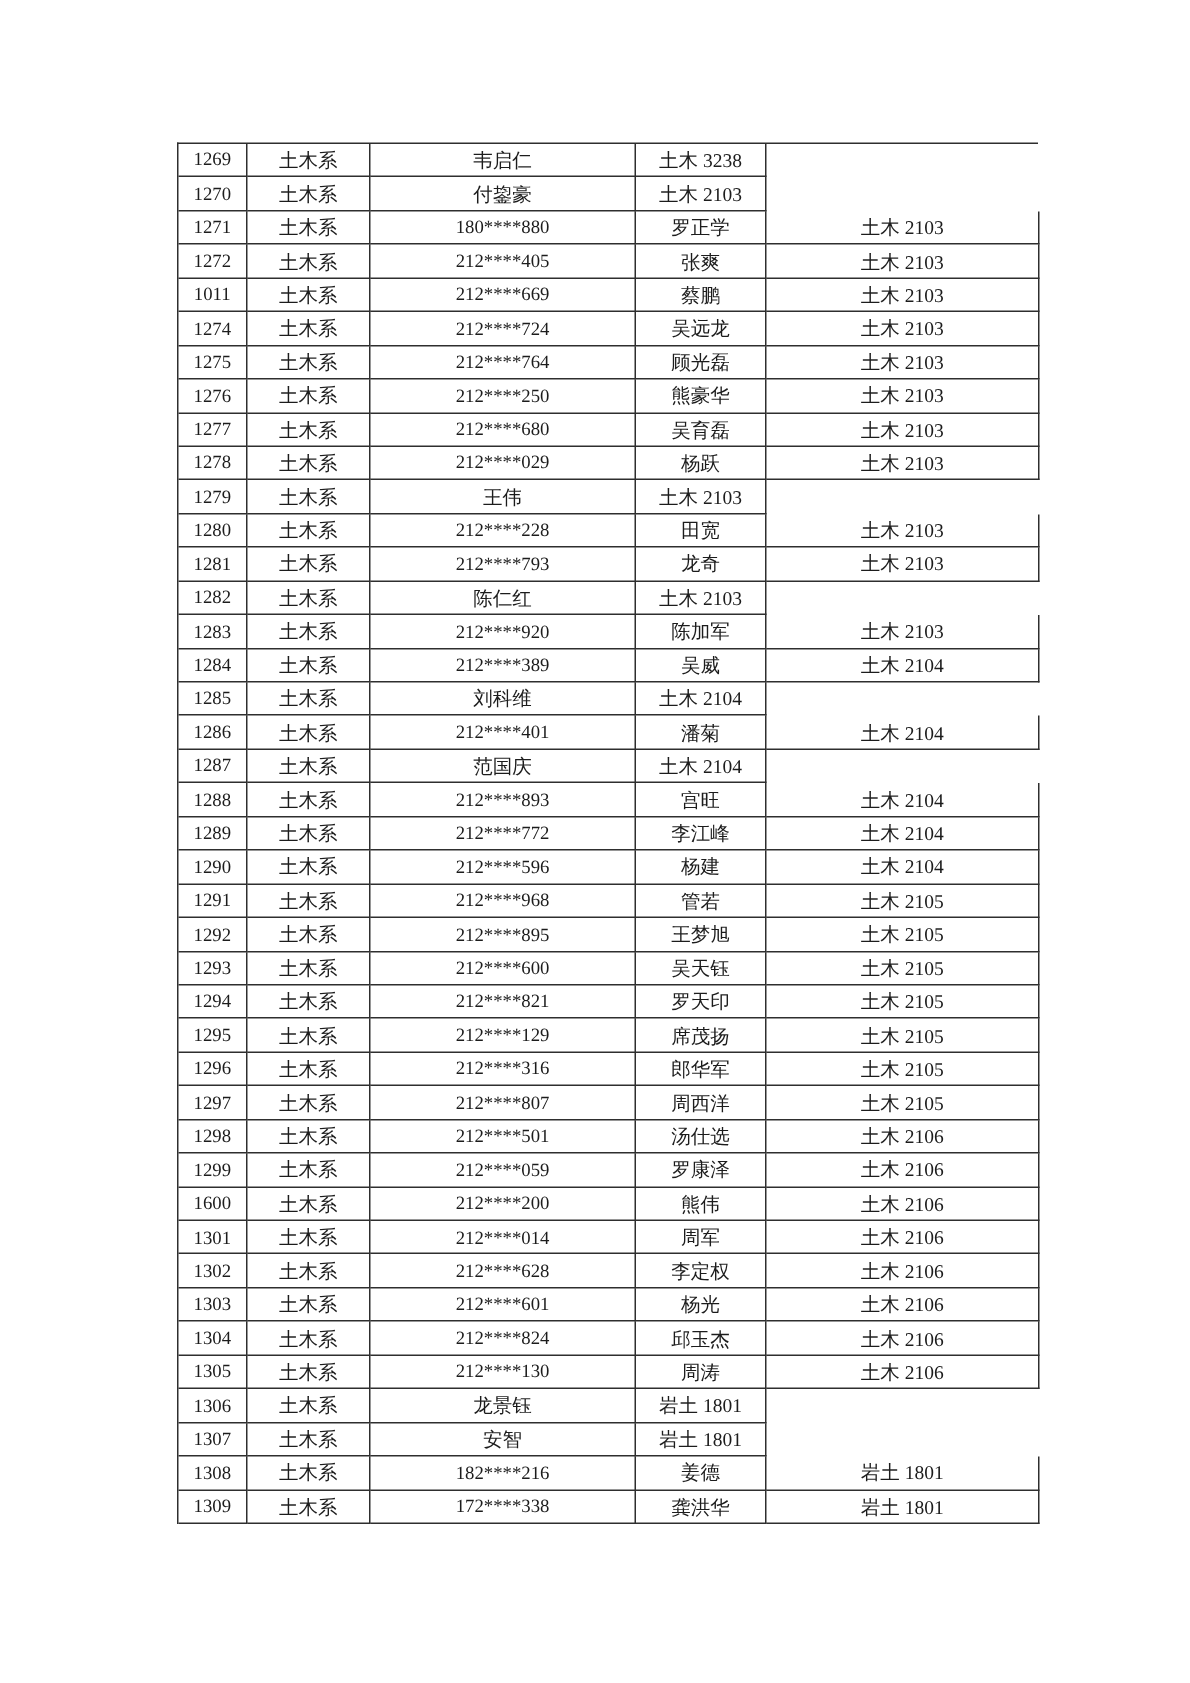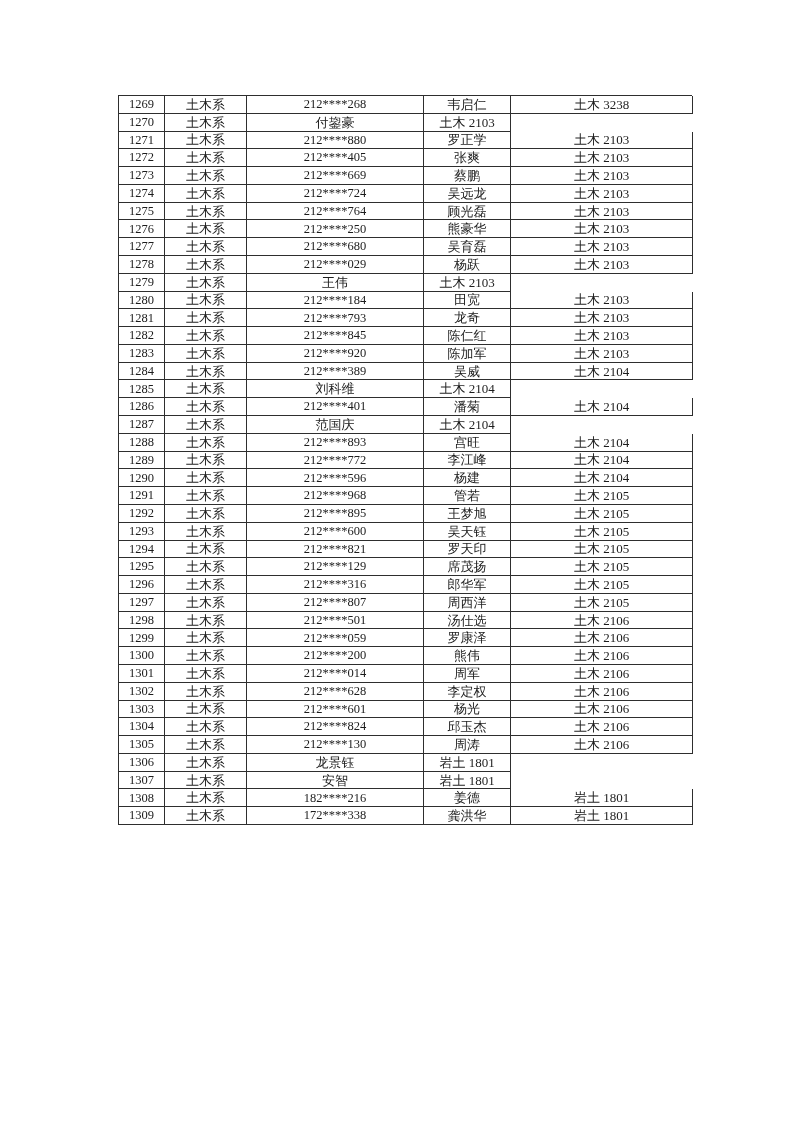--- a/index.html
+++ b/index.html
@@ -13,21 +13,21 @@
     height: 1122px;
     background: #ffffff;
     font-family: "Liberation Serif", "DejaVu Serif", serif;
     overflow: hidden;
   }
   .roster-table {
     position: absolute;
     left: 118px;
     top: 95px;
     width: 574px;
-    height: 730px;
+    height: 921px;
     box-sizing: border-box;
     display: grid;
     grid-template-rows: repeat(41, 1fr);
     border-top: 1px solid #2e2e2e;
     border-left: 1px solid #2e2e2e;
   }
   .tr {
     display: grid;
     grid-template-columns: 46px 82px 177px 87px 182px;
     min-height: 0;
@@ -50,50 +50,49 @@
   }
 </style>
 </head>
 <body>
 
 <div class="page">
   <div class="roster-table" id="roster-table">
   <div class="tr">
     <div class="td num">1269</div>
     <div class="td">土木系</div>
-    <div class="td num">212****268</div>
     <div class="td">韦启仁</div>
     <div class="td">土木 3238</div>
   </div>
 
   <div class="tr">
     <div class="td num">1270</div>
     <div class="td">土木系</div>
     <div class="td">付鋆豪</div>
     <div class="td">土木 2103</div>
   </div>
 
   <div class="tr">
     <div class="td num">1271</div>
     <div class="td">土木系</div>
-    <div class="td num">212****880</div>
+    <div class="td num">180****880</div>
     <div class="td">罗正学</div>
     <div class="td">土木 2103</div>
   </div>
 
   <div class="tr">
     <div class="td num">1272</div>
     <div class="td">土木系</div>
     <div class="td num">212****405</div>
     <div class="td">张爽</div>
     <div class="td">土木 2103</div>
   </div>
 
   <div class="tr">
-    <div class="td num">1273</div>
+    <div class="td num">1011</div>
     <div class="td">土木系</div>
     <div class="td num">212****669</div>
     <div class="td">蔡鹏</div>
     <div class="td">土木 2103</div>
   </div>
 
   <div class="tr">
     <div class="td num">1274</div>
     <div class="td">土木系</div>
     <div class="td num">212****724</div>
@@ -136,37 +135,36 @@
   <div class="tr">
     <div class="td num">1279</div>
     <div class="td">土木系</div>
     <div class="td">王伟</div>
     <div class="td">土木 2103</div>
   </div>
 
   <div class="tr">
     <div class="td num">1280</div>
     <div class="td">土木系</div>
-    <div class="td num">212****184</div>
+    <div class="td num">212****228</div>
     <div class="td">田宽</div>
     <div class="td">土木 2103</div>
   </div>
 
   <div class="tr">
     <div class="td num">1281</div>
     <div class="td">土木系</div>
     <div class="td num">212****793</div>
     <div class="td">龙奇</div>
     <div class="td">土木 2103</div>
   </div>
 
   <div class="tr">
     <div class="td num">1282</div>
     <div class="td">土木系</div>
-    <div class="td num">212****845</div>
     <div class="td">陈仁红</div>
     <div class="td">土木 2103</div>
   </div>
 
   <div class="tr">
     <div class="td num">1283</div>
     <div class="td">土木系</div>
     <div class="td num">212****920</div>
     <div class="td">陈加军</div>
     <div class="td">土木 2103</div>
@@ -292,21 +290,21 @@
 
   <div class="tr">
     <div class="td num">1299</div>
     <div class="td">土木系</div>
     <div class="td num">212****059</div>
     <div class="td">罗康泽</div>
     <div class="td">土木 2106</div>
   </div>
 
   <div class="tr">
-    <div class="td num">1300</div>
+    <div class="td num">1600</div>
     <div class="td">土木系</div>
     <div class="td num">212****200</div>
     <div class="td">熊伟</div>
     <div class="td">土木 2106</div>
   </div>
 
   <div class="tr">
     <div class="td num">1301</div>
     <div class="td">土木系</div>
     <div class="td num">212****014</div>

